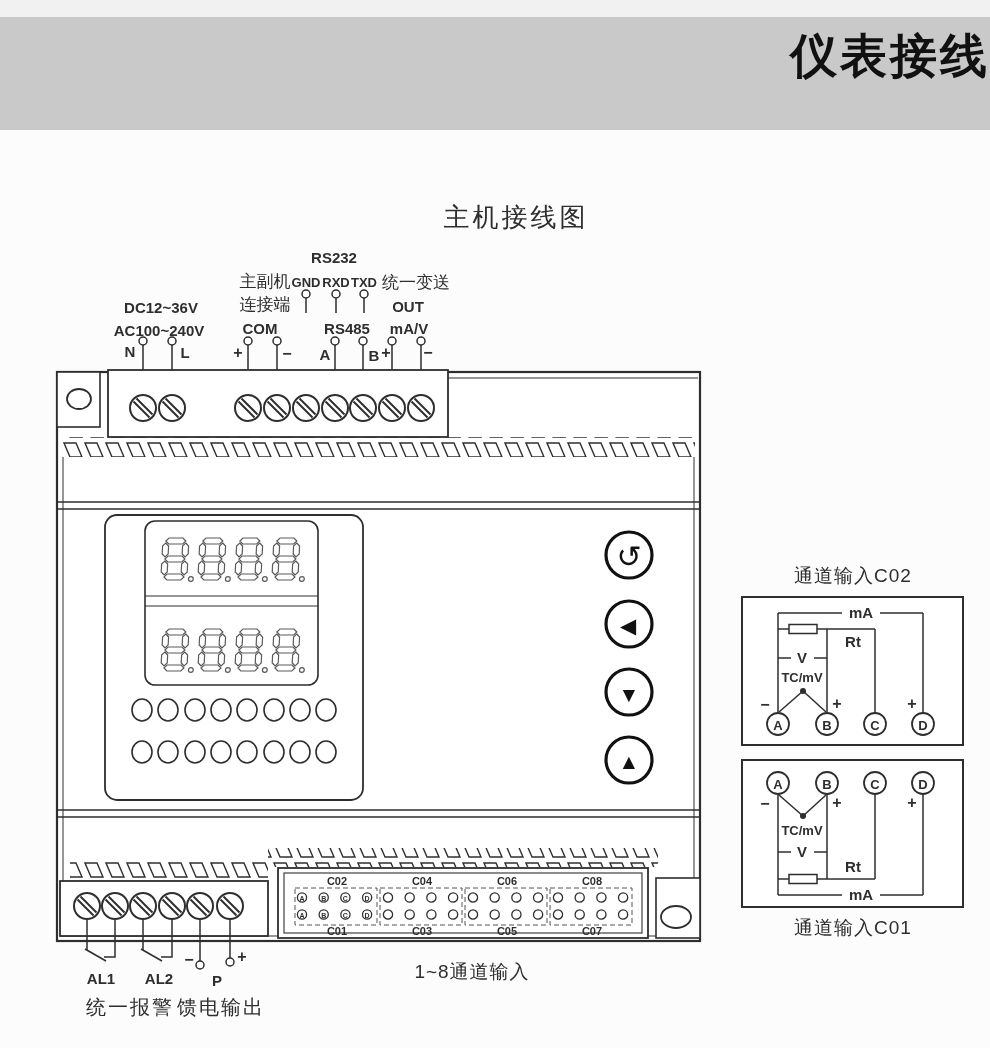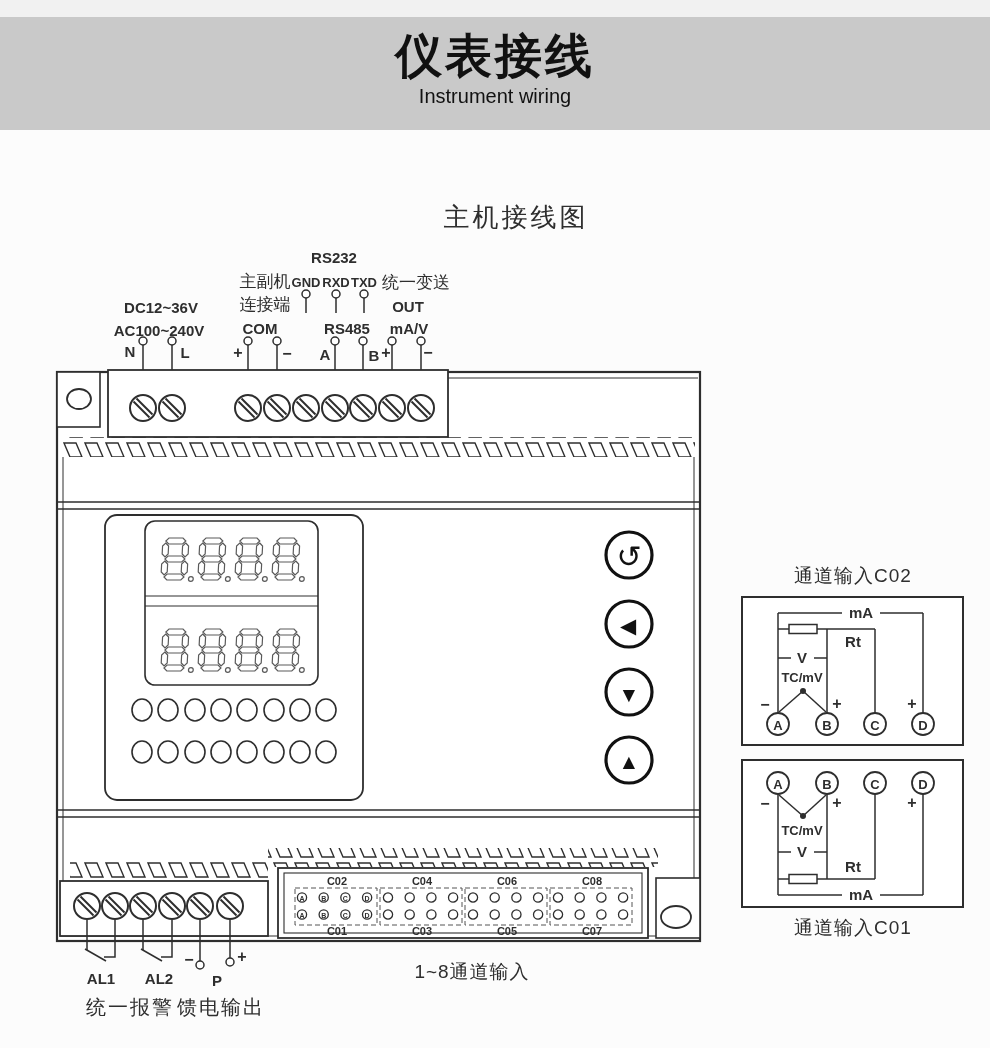--- a/index.html
+++ b/index.html
@@ -1,19 +1,19 @@
 <!DOCTYPE html>
 <html><head>
 <meta charset="utf-8">
 <style>
   html,body{margin:0;padding:0;}
   body{width:990px;height:1048px;background:#fcfcfc;font-family:"Liberation Sans","DejaVu Sans",sans-serif;}
   .page{position:relative;width:990px;height:1048px;overflow:hidden;background:#fcfcfc;}
   .topstrip{position:absolute;left:0;top:0;width:990px;height:17px;background:#f1f1f1;}
-  .header{position:absolute;left:0;top:17px;width:990px;height:113px;background:#c9c9c9;text-align:center;}
+  .header{position:absolute;left:0;top:17px;width:990px;height:113px;background:#c9c9c9;text-align:right;}
   .title-cn{position:absolute;left:0;top:8px;width:100%;font-size:47px;font-weight:bold;color:#111;letter-spacing:3px;}
   .title-en{position:absolute;left:0;top:68px;width:100%;font-size:20px;color:#111;}
   svg.diagram{position:absolute;left:0;top:0;}
   svg text{fill:#2e2e2e;}
   .cjk{font-size:17px;}
   .cjk-lg{font-size:26px;letter-spacing:3px;}
   .cjk-md{font-size:19px;letter-spacing:1px;}
   .cjk-bt{font-size:20px;letter-spacing:2px;}
   .lbl{font-weight:bold;font-size:15px;}
   .lbl-sm{font-weight:bold;font-size:13px;}
@@ -24,21 +24,20 @@
   .glyph{font-size:30px;fill:#111;}
   .tri{font-size:21px;fill:#111;}
 </style>
 </head>
 <body>
 
 <div class="page">
   <div class="topstrip"></div>
   <div class="header">
     <div class="title-cn">仪表接线</div>
-    <div class="title-en">Instrument wiring</div>
   </div>
 
   <svg class="diagram" width="990" height="1048" viewBox="0 0 990 1048">
     <defs>
       <g id="screw" fill="#fff" stroke="#2e2e2e" stroke-width="2">
         <circle r="13"></circle>
         <line x1="-9.5" y1="-6.5" x2="6.5" y2="9.5"></line>
         <line x1="-6.5" y1="-9.5" x2="9.5" y2="6.5"></line>
       </g>
       <g id="seg8" fill="#ffffff" stroke="#5a5a5a" stroke-width="1.2">

